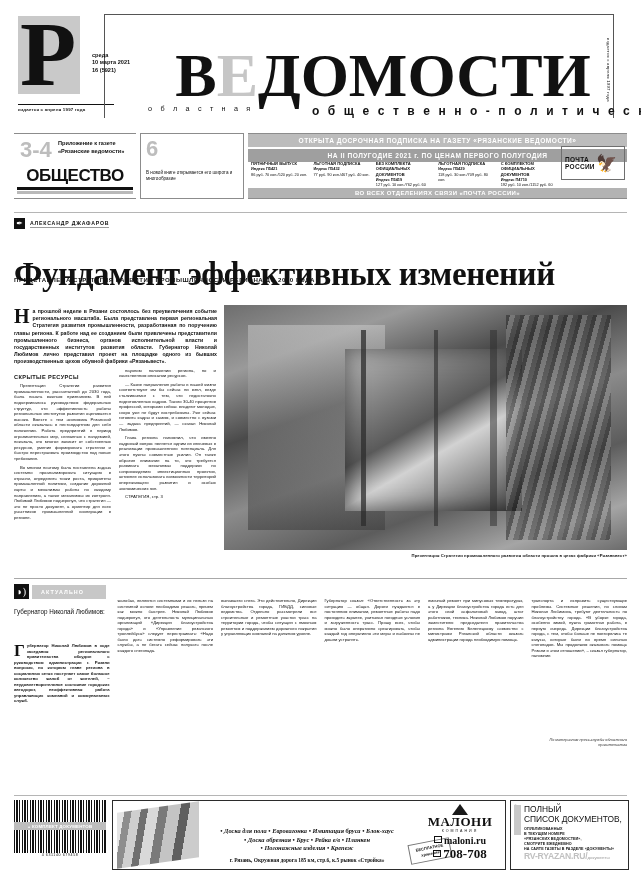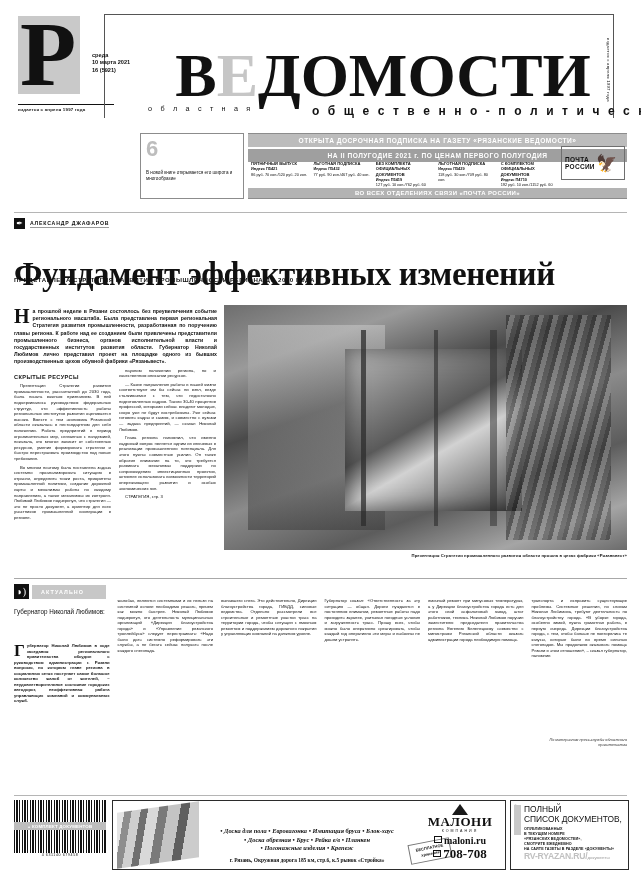--- a/index.html
+++ b/index.html
@@ -295,20 +295,27 @@
     </div>
 
     <div class="word-vedomosti"><span>В</span><span class="grey">Е</span><span>ДОМОСТИ</span></div>
     <div class="tag-oblastnaya">о б л а с т н а я</div>
     <div class="tag-obsh">о б щ е с т в е н н о - п о л и т и ч е с к а я   г а з е т а</div>
     <div class="vert-right">издается с апреля 1997 года</div>
   </div>
 
   <div class="navstrip">
 
+    <div class="nav-box nbox1">
+      <div class="pgnum n1-top">3-4</div>
+      <div class="n1-text">Приложение к газете «Рязанские ведомости»</div>
+      <div class="obshestvo">ОБЩЕСТВО</div>
+      <div class="obsh-underline"></div>
+      <div class="obsh-sub"></div>
+    </div>
 
     <div class="nav-box nbox2">
       <div class="pgnum n2-num">6</div>
       <div class="n2-text">В новой книге открывается его широта и многообразие</div>
     </div>
 
     <div class="nav-box nbox3">
       <div class="sub-bar">
         <div class="sub-line">ОТКРЫТА ДОСРОЧНАЯ ПОДПИСКА НА ГАЗЕТУ «РЯЗАНСКИЕ ВЕДОМОСТИ»</div>
         <div class="sub-line dark">НА II ПОЛУГОДИЕ 2021 г. ПО ЦЕНАМ ПЕРВОГО ПОЛУГОДИЯ</div>

